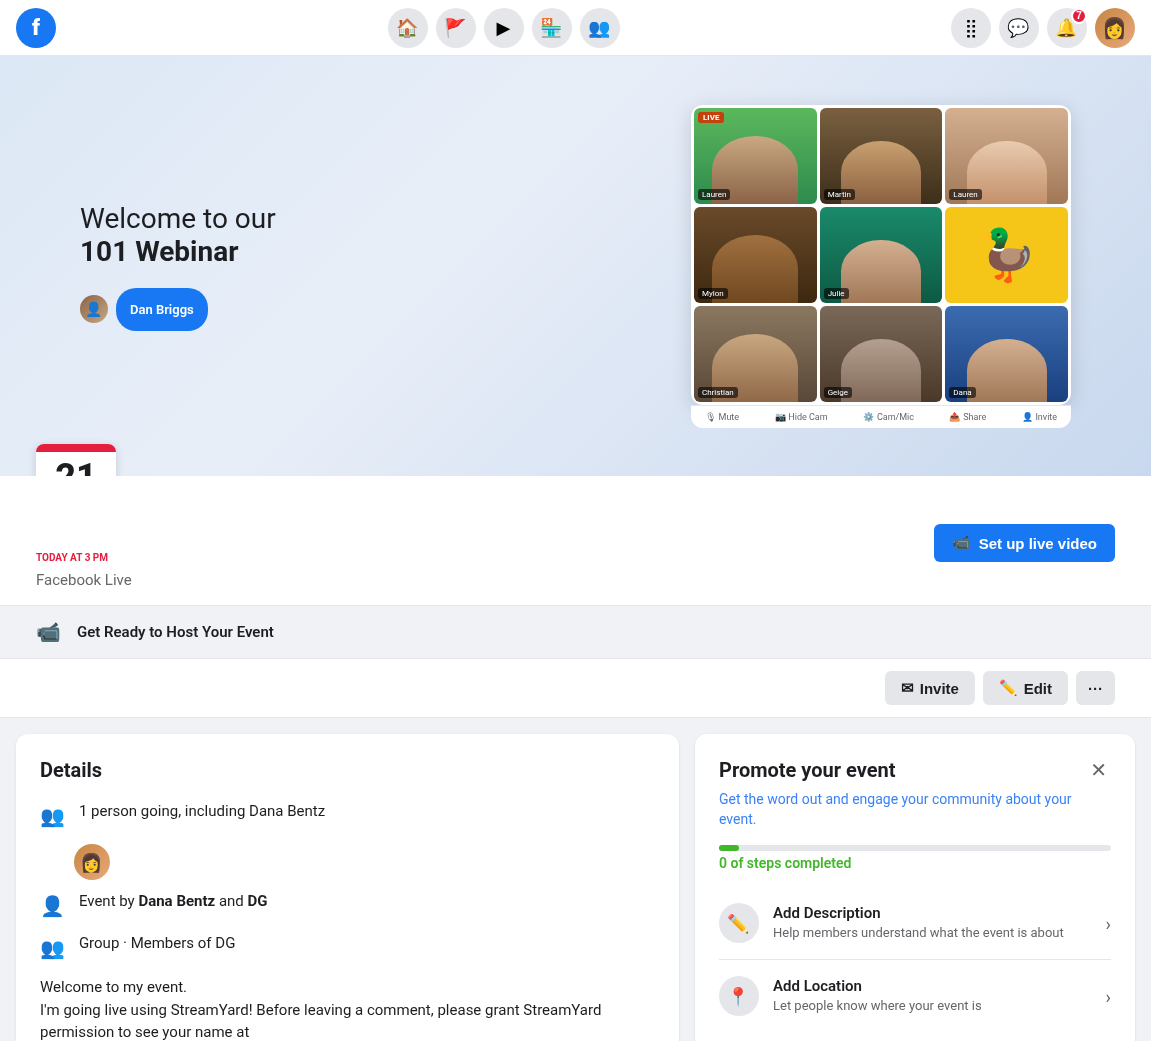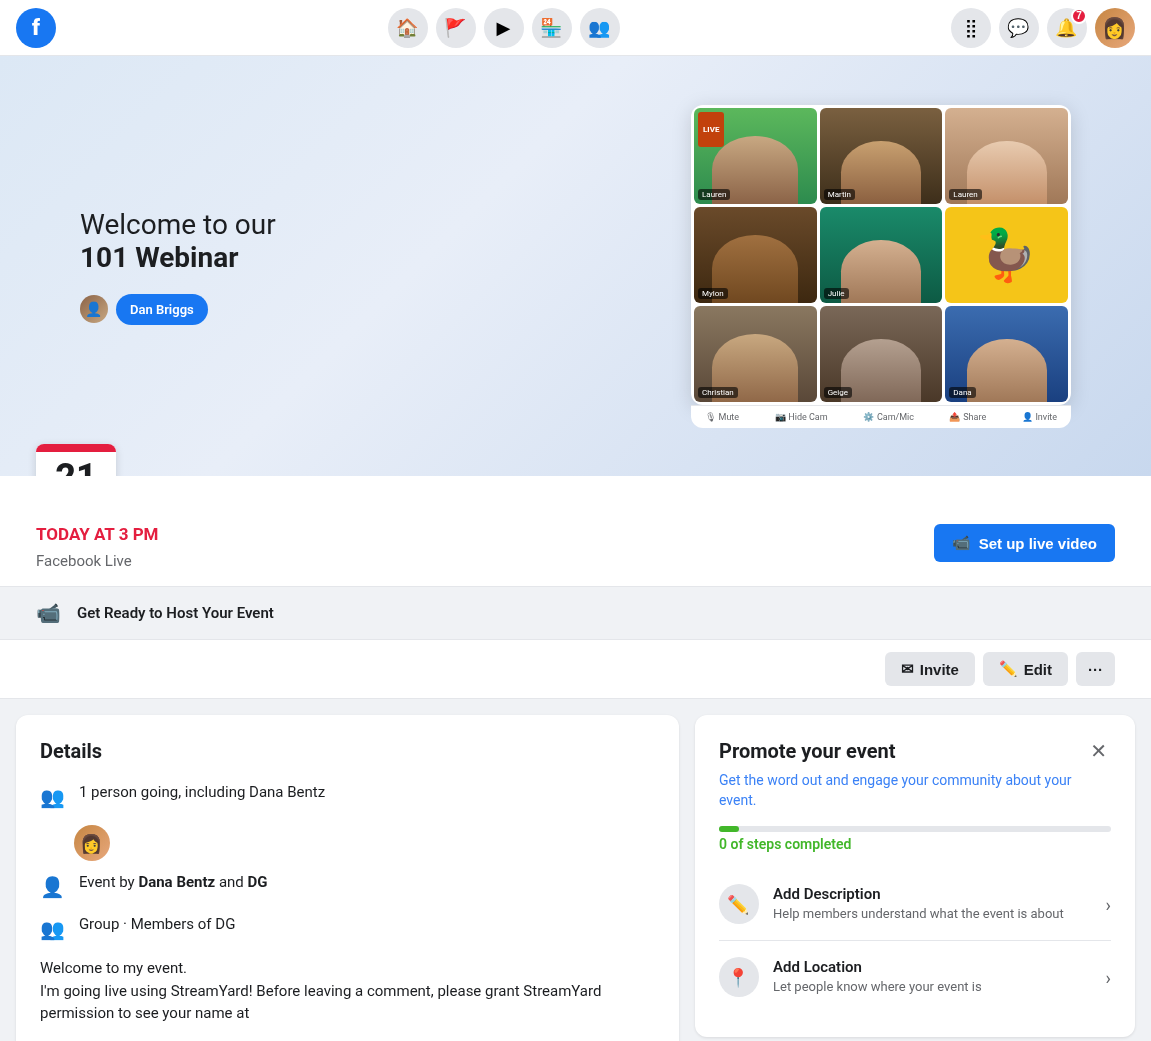--- a/index.html
+++ b/index.html
@@ -102,21 +102,21 @@
     .video-cell-label {
       position: absolute; bottom: 4px; left: 4px;
       background: rgba(0,0,0,0.6); color: #fff;
       font-size: 8px; padding: 1px 4px;
       border-radius: 3px;
     }
     .live-badge {
       position: absolute; top: 4px; left: 4px;
       background: #c2410c; color: #fff;
       font-size: 8px; font-weight: bold;
-      padding: 13px 5px; border-radius: 3px;
+      padding: 1px 5px; border-radius: 3px;
     }
     .duck-cell {
       background: #f5c518;
       display: flex; align-items: center; justify-content: center;
       font-size: 40px;
     }
 
     
     .date-badge {
       position: absolute;
@@ -147,24 +147,25 @@
     .event-info-section {
       background: #fff;
       padding: 48px 36px 16px;
       display: flex;
       align-items: flex-start;
       justify-content: space-between;
     }
     .event-info-left {}
     .event-date-time {
       color: #e41e3f;
-      font-size: 17px;
+      font-size: 10px;
       font-weight: 700;
       text-transform: uppercase;
       margin-bottom: 8px;
+      margin-top: 28px;
     }
     .event-title {
       font-size: 28px;
       font-weight: 800;
       color: #1c1e21;
       margin-bottom: 4px;
     }
     .event-subtitle {
       font-size: 15px;
       color: #65676b;
@@ -408,21 +409,21 @@
 </nav>
 
 <div class="hero-banner">
   <div class="hero-content">
     <div style="position:relative;">
       <p class="hero-text">Welcome to our</p>
       <h1 class="hero-text">101 Webinar</h1>
       
       <div style="margin-top:20px;display:flex;align-items:center;gap:8px;">
         <div style="width:28px;height:28px;border-radius:50%;background:linear-gradient(135deg,#8b6347,#c8a882);display:flex;align-items:center;justify-content:center;font-size:14px;">👤</div>
-        <div style="background:#1877f2;color:#fff;border-radius:20px;padding:8px 14px;font-size:13px;font-weight:600;">Dan Briggs</div>
+        <div style="background:#1877f2;color:#fff;border-radius:20px;padding:14px 14px;font-size:13px;font-weight:600;">Dan Briggs</div>
       </div>
     </div>
 
     <div style="position:relative;">
       <div class="webinar-image">
 
         <div class="video-cell green">
           <span class="live-badge">LIVE</span>
           <div style="width:100%;height:100%;background:linear-gradient(180deg,#5cb85c 0%,#2d8b4e 100%);display:flex;align-items:flex-end;justify-content:center;">
             <div style="width:70%;height:70%;background:linear-gradient(180deg,#c8a882,#8b6347);border-radius:50% 50% 0 0;margin:0 auto;"></div>

